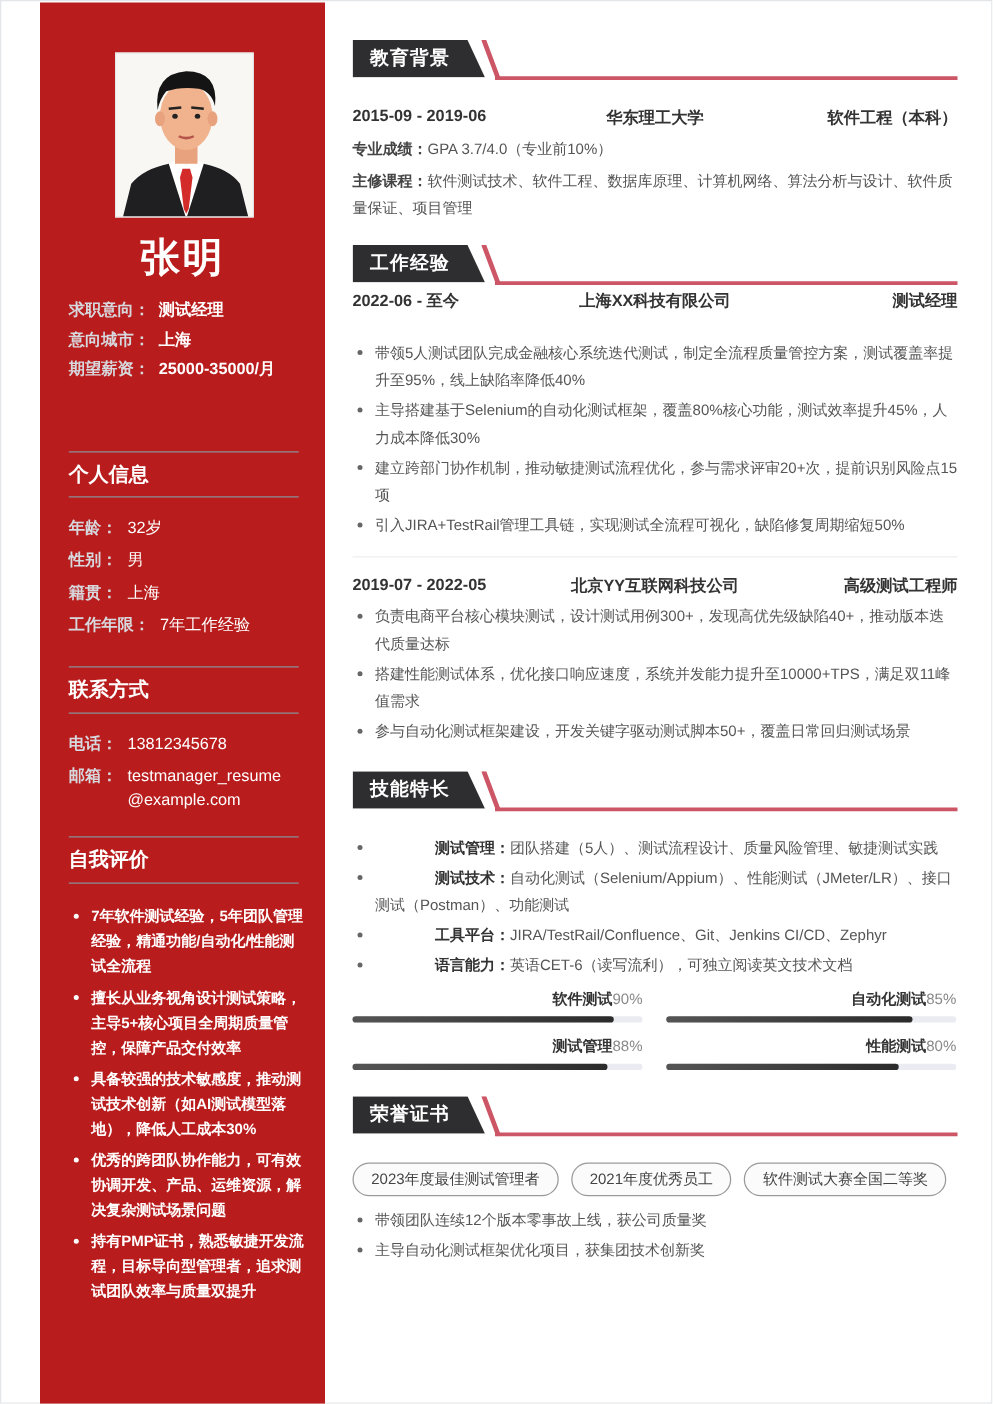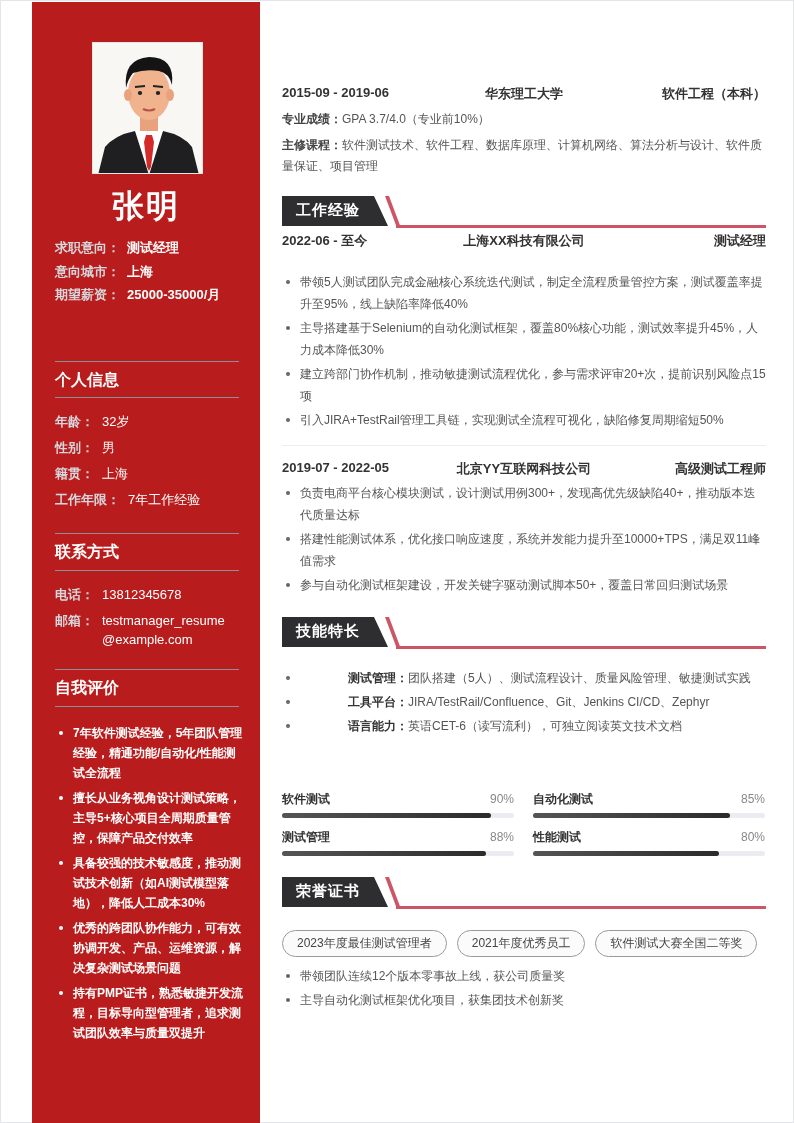--- a/index.html
+++ b/index.html
@@ -37,21 +37,21 @@
   .plain { position: absolute; left: 281px; width: 484px; font-size: 12px; line-height: 21px; color: #555; }
   .plain b { color: #444; }
   .blist { position: absolute; left: 281px; width: 484px; list-style: none; }
   .blist li { position: relative; padding-left: 18px; font-size: 12px; line-height: 22px; color: #555; margin-bottom: 2px; }
   .blist li::before { content: ""; position: absolute; left: 4px; top: 9px; width: 4px; height: 4px; border-radius: 50%; background: #666; }
   .blist li b { color: #333; margin-left: 48px; }
   .hr-light { position: absolute; left: 281px; width: 484px; height: 1px; background: #eceef1; }
 
   .skills { position: absolute; left: 281px; top: 790px; width: 484px; }
   .skill { position: absolute; width: 232px; }
-  .skill .top { display: flex; justify-content: space-between; font-size: 12px; line-height: 16px; }
+  .skill .top { display: flex; justify-content: flex-end; font-size: 12px; line-height: 16px; }
   .skill .sname { font-weight: bold; color: #333; }
   .skill .pct { color: #888; }
   .skill .track { margin-top: 6px; height: 5px; border-radius: 3px; background: #eaecf1; position: relative; }
   .skill .fill { position: absolute; left: 0; top: 0; height: 5px; border-radius: 3px; background: linear-gradient(90deg, #555, #2b2b2b); }
 
   .awards { position: absolute; left: 281px; top: 929px; display: flex; gap: 10px; }
   .award { border: 1px solid #9a9a9a; border-radius: 14px; height: 27px; padding: 0 14px; font-size: 12px; line-height: 25px; color: #444; background: #fbfbfb; }
 </style>
 </head>
 <body>
@@ -143,20 +143,29 @@
     <div class="sb-divider" style="top:704px"></div>
     <ul class="eval">
       <li>7年软件测试经验，5年团队管理经验，精通功能/自动化/性能测试全流程</li>
       <li>擅长从业务视角设计测试策略，主导5+核心项目全周期质量管控，保障产品交付效率</li>
       <li>具备较强的技术敏感度，推动测试技术创新（如AI测试模型落地），降低人工成本30%</li>
       <li>优秀的跨团队协作能力，可有效协调开发、产品、运维资源，解决复杂测试场景问题</li>
       <li>持有PMP证书，熟悉敏捷开发流程，目标导向型管理者，追求测试团队效率与质量双提升</li>
     </ul>
   </aside>
 
+  <div class="sec-head" style="top:31px">
+    <div class="block">
+        <span>教育背景</span>
+      </div>
+    <svg class="slash" viewBox="0 0 16 32">
+        <path d="M0 0 L4 0 L16 32 L12 32 Z" fill="#cc5566"></path>
+      </svg>
+    <div class="line"></div>
+  </div>
   <div class="row3" style="top:84px">
     <span>2015-09 - 2019-06</span>
     <span class="mid">华东理工大学</span>
     <span>软件工程（本科）</span>
   </div>
   <div class="plain" style="top:108px">
     <b>专业成绩：</b><span>GPA 3.7/4.0（专业前10%）</span>
   </div>
   <div class="plain" style="top:134px">
     <b>主修课程：</b><span>软件测试技术、软件工程、数据库原理、计算机网络、算法分析与设计、软件质量保证、项目管理</span>
@@ -198,20 +207,21 @@
     <div class="block">
         <span>技能特长</span>
       </div>
     <svg class="slash" viewBox="0 0 16 32">
         <path d="M0 0 L4 0 L16 32 L12 32 Z" fill="#cc5566"></path>
       </svg>
     <div class="line"></div>
   </div>
   <ul class="blist" style="top:666px">
     <li><b>测试管理：</b><span>团队搭建（5人）、测试流程设计、质量风险管理、敏捷测试实践</span></li>
+    <li><b>测试技术：</b><span>自动化测试（Selenium/Appium）、性能测试（JMeter/LR）、接口测试（Postman）、功能测试</span></li>
     <li><b>工具平台：</b><span>JIRA/TestRail/Confluence、Git、Jenkins CI/CD、Zephyr</span></li>
     <li><b>语言能力：</b><span>英语CET-6（读写流利），可独立阅读英文技术文档</span></li>
   </ul>
 
   <div class="skills">
     <div class="skill" style="left:0; top:0">
       <div class="top">
           <span class="sname">软件测试</span>
           <span class="pct">90%</span>
         </div>

